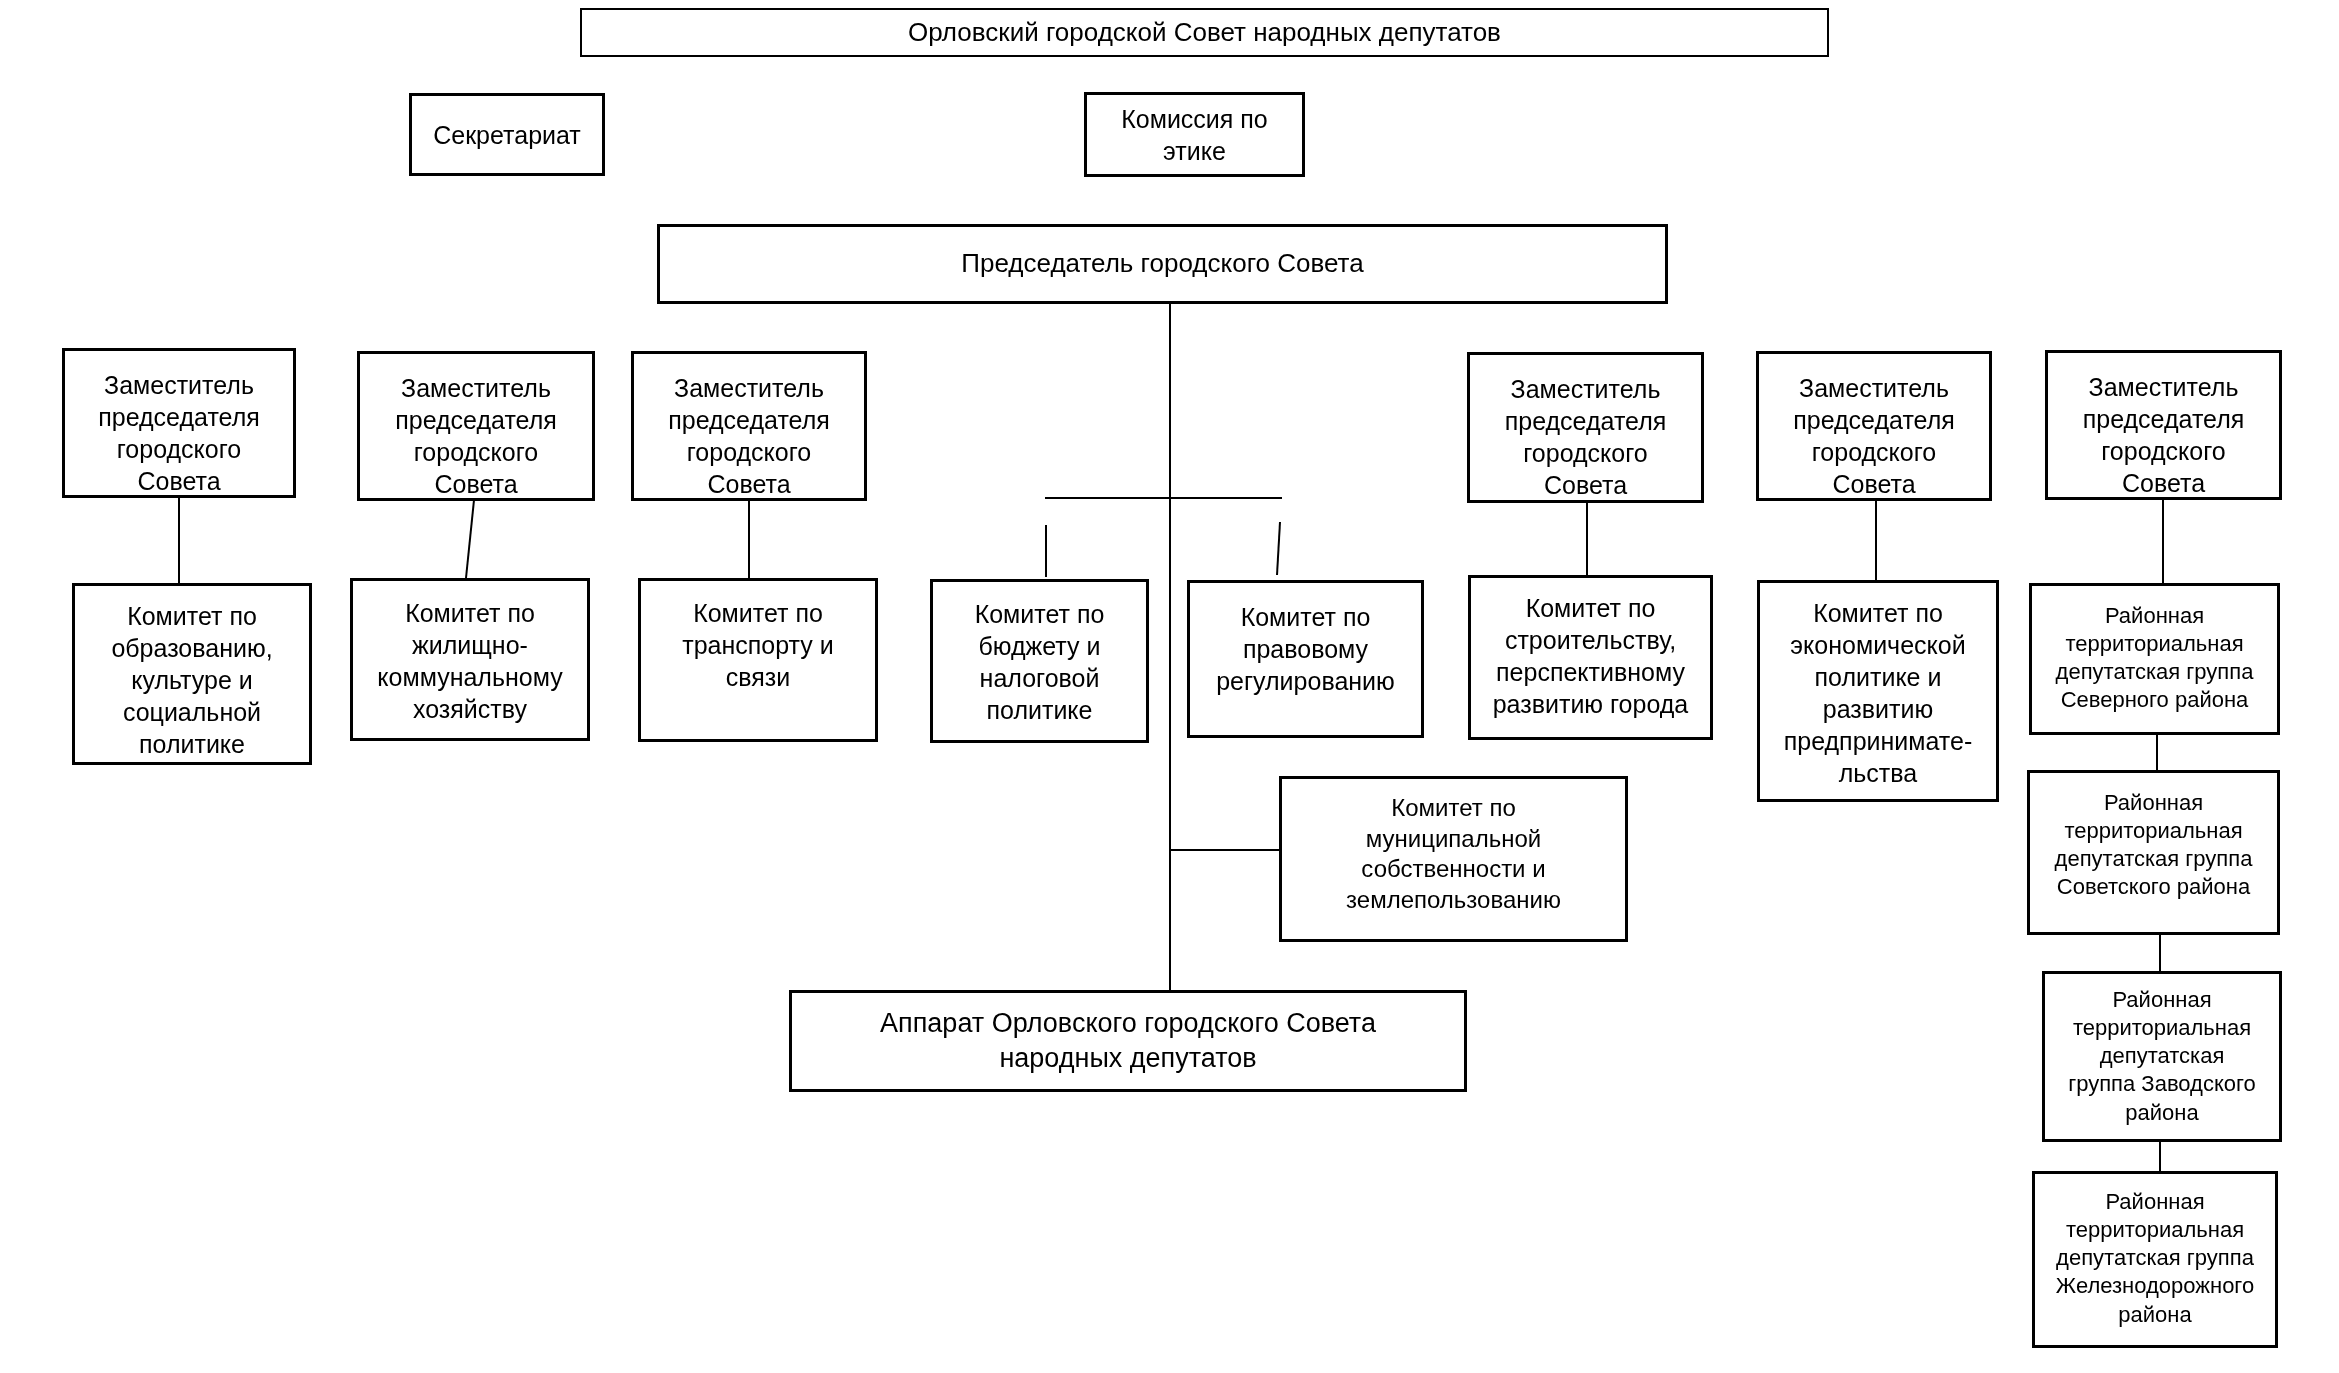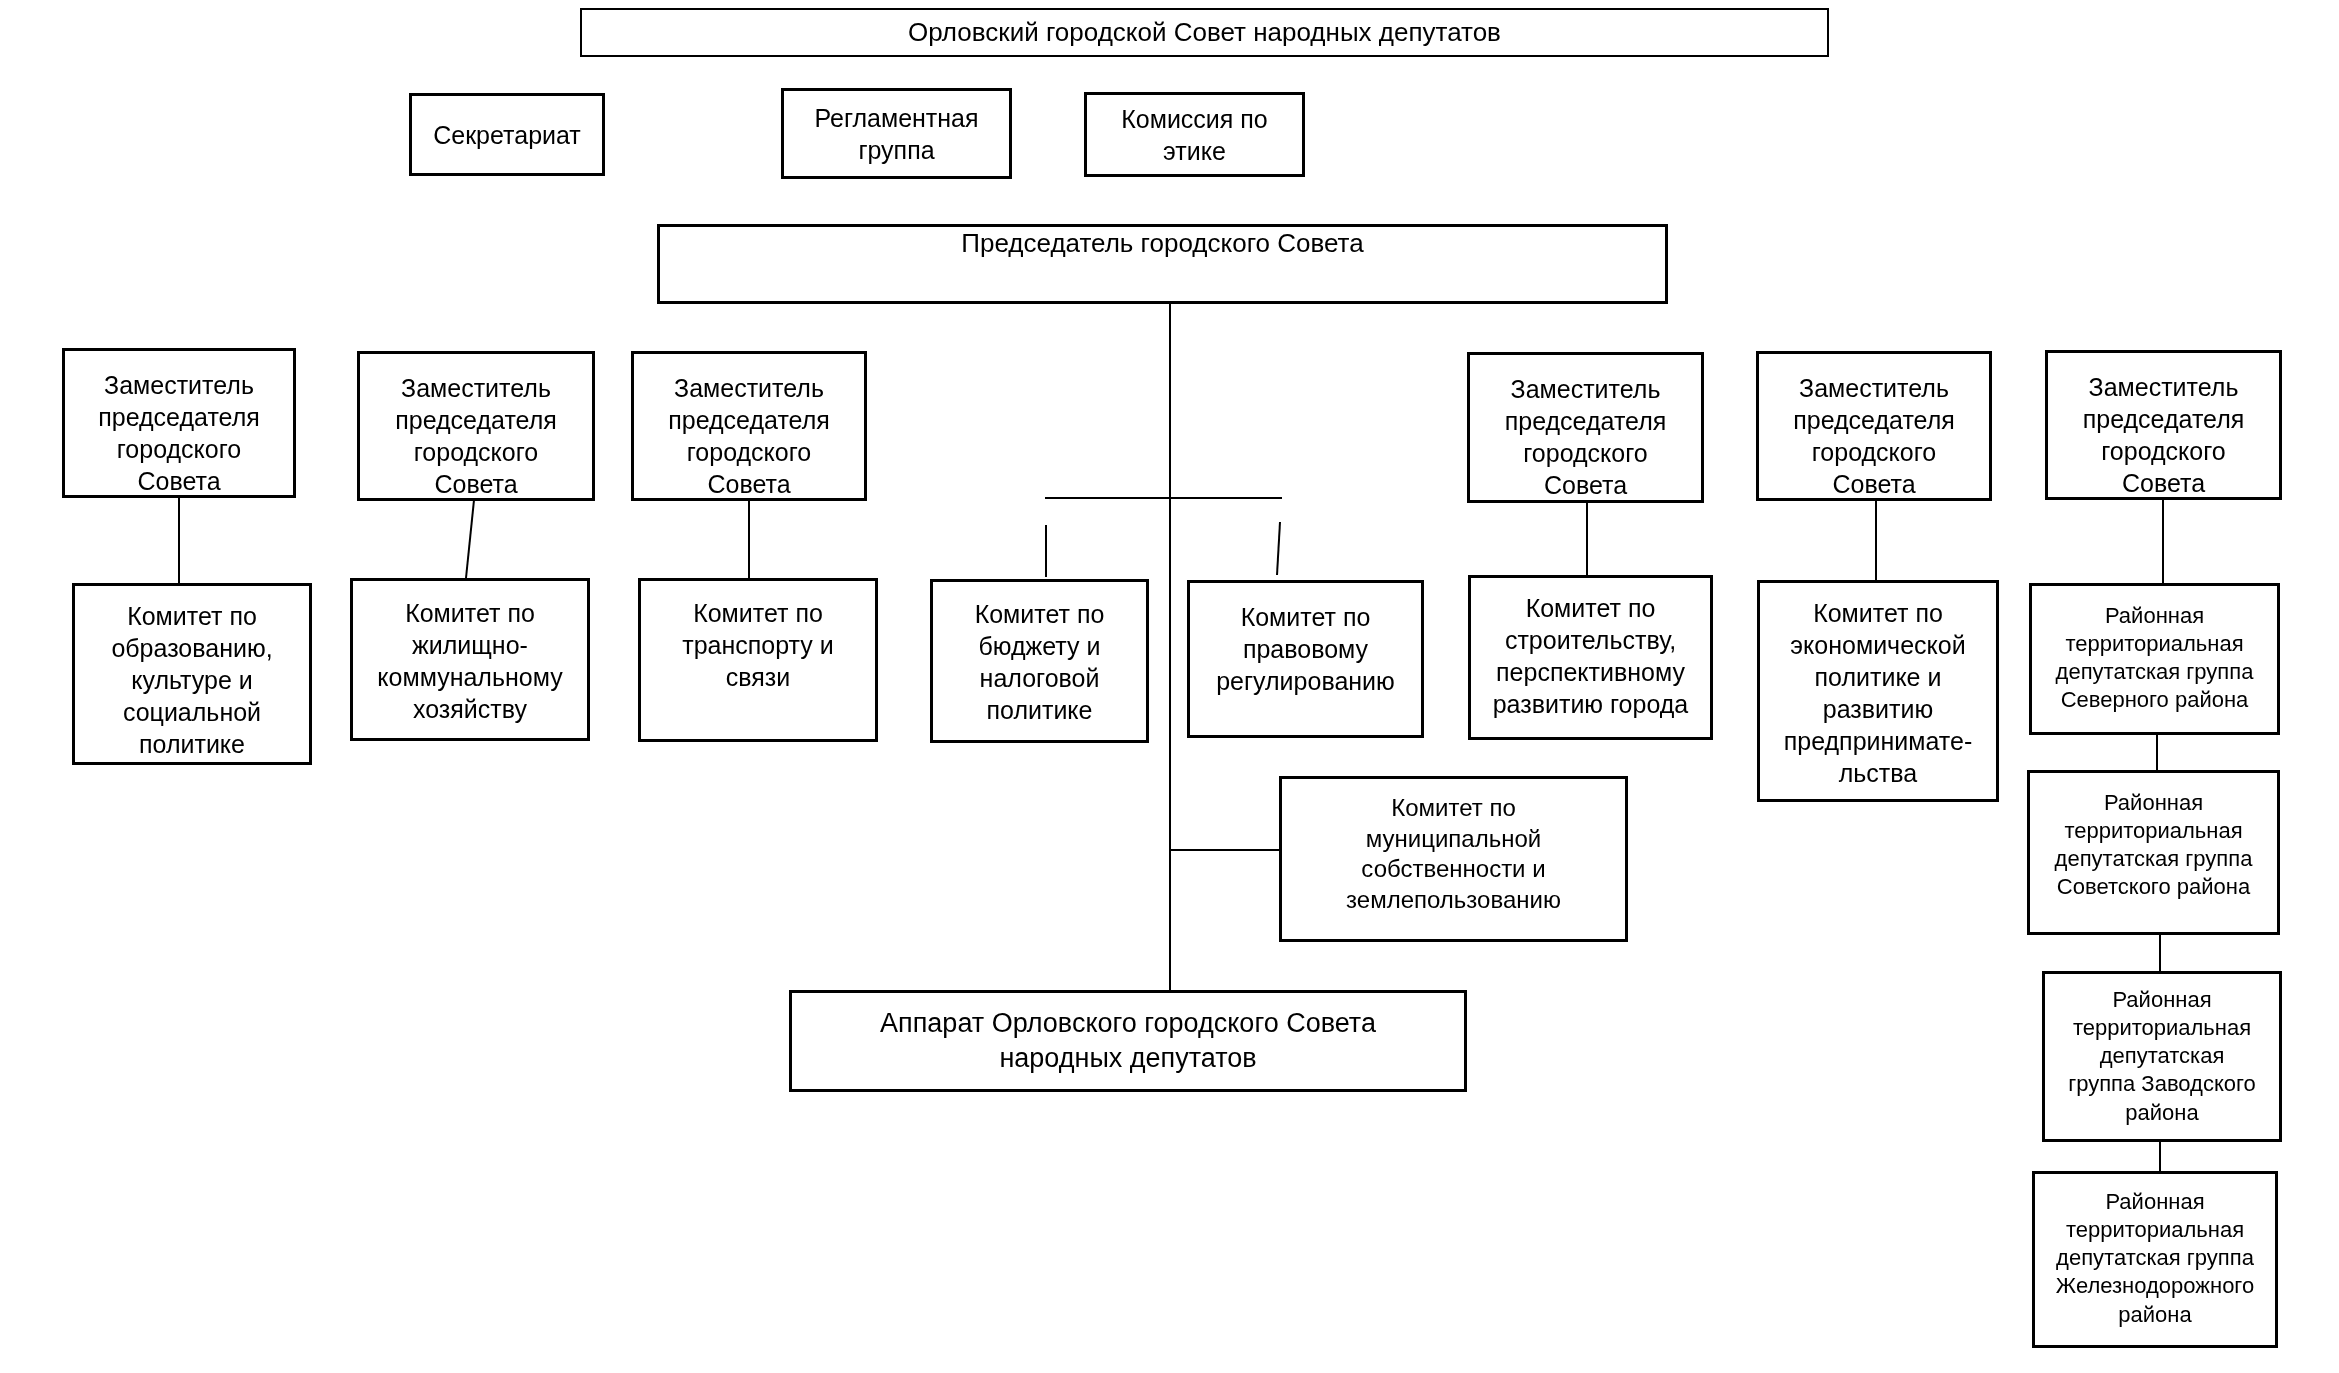--- a/index.html
+++ b/index.html
@@ -30,21 +30,21 @@
     line-height: 1.28;
     font-size: 25px;
   }
   .v-center { align-items: center; }
 
   #n-top        { left: 580px;  top: 8px;    width: 1249px; height: 49px;  font-size: 26px; border-width: 2px; }
   #n-secretariat{ left: 409px;  top: 93px;   width: 196px;  height: 83px;  }
   #n-reglament  { left: 781px;  top: 88px;   width: 231px;  height: 91px;  }
   #n-ethics     { left: 1084px; top: 92px;   width: 221px;  height: 85px;  }
   #n-corruption { left: 1343px; top: 94px;   width: 568px;  height: 72px;  }
-  #n-chairman   { left: 657px;  top: 224px;  width: 1011px; height: 80px;  font-size: 26px; padding-top: 0; }
+  #n-chairman   { left: 657px;  top: 224px;  width: 1011px; height: 80px;  font-size: 26px; padding-top: 20px; }
 
   #n-z1 { left: 62px;   top: 348px; width: 234px; height: 150px; padding-top: 18px; }
   #n-z2 { left: 357px;  top: 351px; width: 238px; height: 150px; padding-top: 18px; }
   #n-z3 { left: 631px;  top: 351px; width: 236px; height: 150px; padding-top: 18px; }
   #n-z4 { left: 1467px; top: 352px; width: 237px; height: 151px; padding-top: 18px; }
   #n-z5 { left: 1756px; top: 351px; width: 236px; height: 150px; padding-top: 18px; }
   #n-z6 { left: 2045px; top: 350px; width: 237px; height: 150px; padding-top: 18px; }
 
   #n-k1 { left: 72px;   top: 583px; width: 240px; height: 182px; padding-top: 14px; }
   #n-k2 { left: 350px;  top: 578px; width: 240px; height: 163px; padding-top: 16px; }
@@ -80,22 +80,20 @@
     <line x1="1876" y1="500" x2="1876" y2="580" stroke="#000" stroke-width="2"></line>
     <line x1="2163" y1="499" x2="2163" y2="583" stroke="#000" stroke-width="2"></line>
     <line x1="2157" y1="734" x2="2157" y2="770" stroke="#000" stroke-width="2"></line>
     <line x1="2160" y1="934" x2="2160" y2="971" stroke="#000" stroke-width="2"></line>
     <line x1="2160" y1="1141" x2="2160" y2="1171" stroke="#000" stroke-width="2"></line>
   </svg>
 
   <div class="node v-center" id="n-top">Орловский городской Совет народных депутатов</div>
 
   <div class="node v-center" id="n-secretariat">Секретариат</div>
-  <div class="node v-center" id="n-reglament">Регламентная
-группа</div>
   <div class="node v-center" id="n-ethics">Комиссия по
 этике</div>
 
   <div class="node" id="n-chairman">Председатель городского Совета</div>
 
   <div class="node" id="n-z1">Заместитель
 председателя
 городского
 Совета</div>
   <div class="node" id="n-z2">Заместитель

